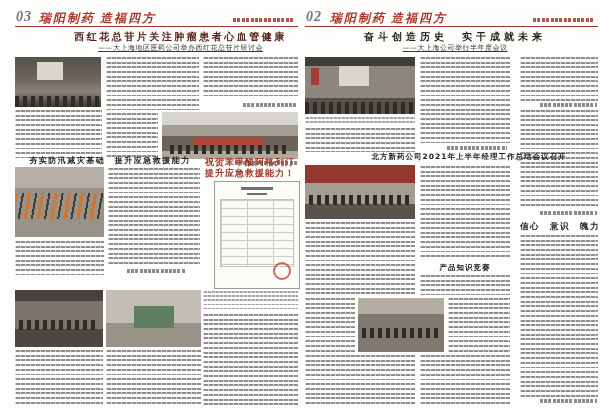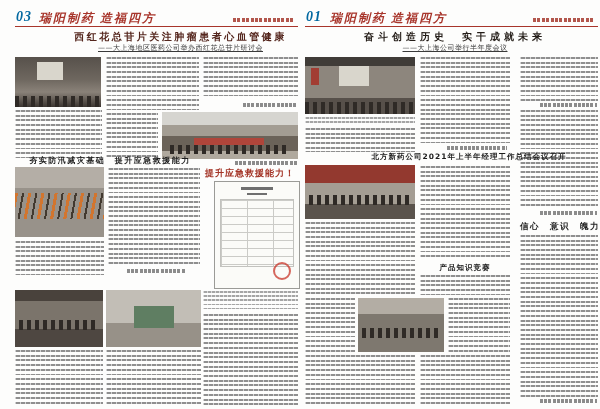--- a/index.html
+++ b/index.html
@@ -2,21 +2,21 @@
 <html><head>
 <meta charset="utf-8">
 <style>
   html,body{margin:0;padding:0;background:#ffffff;}
   .canvas{position:relative;width:600px;height:409px;background:#fdfdfc;overflow:hidden;
           font-family:"DejaVu Sans","Liberation Sans",sans-serif;}
   .abs{position:absolute;}
 
   
   .brand-num{font-family:"Liberation Serif",serif;font-style:italic;font-weight:bold;
-             font-size:14px;color:#0369a1;letter-spacing:1px;line-height:16px;}
+             font-size:14px;color:#737373;letter-spacing:1px;line-height:16px;}
   .brand-title{font-family:"Liberation Serif",serif;font-style:italic;font-weight:bold;
              font-size:12px;color:#a8352b;letter-spacing:2px;line-height:16px;white-space:nowrap;}
   .headrule{background:#a8352b;height:1px;}
   .red-dashes{background:repeating-linear-gradient(90deg,#b3574d 0 3px,rgba(255,255,255,0) 3px 4.4px);height:4px;}
 
   
   .t-main{font-weight:bold;text-align:center;color:#54261d;font-size:10px;letter-spacing:2.5px;white-space:nowrap;}
   .t-main.dark{color:#241d18;letter-spacing:4px;}
   .t-sub{text-align:center;font-size:7px;color:#3a3a3a;letter-spacing:0.5px;white-space:nowrap;text-decoration:underline;}
   .t-sec{font-weight:bold;text-align:center;font-size:8px;color:#1c1c1c;letter-spacing:1.5px;white-space:nowrap;}
@@ -87,40 +87,41 @@
   <div class="abs strip" style="left:235px;top:161px;width:63px;"></div>
 
   <div class="abs t-sec" style="left:15px;top:155px;width:190px;">夯实防汛减灾基础　提升应急救援能力</div>
   <div class="abs photo ph-vests" style="left:15px;top:167px;width:89px;height:70px;">
     <div class="abs vestrow" style="left:0;top:26px;width:89px;height:26px;"></div>
   </div>
   <div class="abs tx" style="left:15px;top:241px;width:89px;height:34px;"></div>
   <div class="abs tx" style="left:108px;top:168px;width:92px;height:98px;"></div>
   <div class="abs strip" style="left:127px;top:269px;width:58px;"></div>
 
+  <div class="abs t-red" style="left:202px;top:156px;width:96px;">祝贺苯甲酸阿格列汀</div>
   <div class="abs t-red" style="left:202px;top:167px;width:96px;">提升应急救援能力！</div>
   <div class="abs photo doc" style="left:214px;top:181px;width:84px;height:106px;">
     <div class="doc-title" style="left:26px;top:5px;width:32px;"></div>
     <div class="doc-title" style="left:32px;top:11px;width:20px;height:2px;"></div>
     <div class="doc-grid" style="left:5px;top:17px;width:72px;height:66px;"></div>
     <div class="seal" style="right:8px;bottom:8px;"></div>
   </div>
   <div class="abs tx light" style="left:203px;top:291px;width:95px;height:20px;"></div>
   <div class="abs tx" style="left:203px;top:314px;width:95px;height:91px;"></div>
 
   <div class="abs photo ph-meet-dark" style="left:15px;top:290px;width:88px;height:57px;">
     <div class="abs heads" style="left:4px;top:30px;width:80px;height:10px;"></div>
   </div>
   <div class="abs photo ph-outdoor" style="left:106px;top:290px;width:95px;height:57px;">
     <div class="abs board" style="left:28px;top:16px;width:40px;height:22px;"></div>
   </div>
   <div class="abs tx" style="left:15px;top:350px;width:88px;height:55px;"></div>
   <div class="abs tx" style="left:106px;top:350px;width:95px;height:55px;"></div>
 
-  <div class="abs brand-num" style="left:306px;top:9px;">01</div>
+  <div class="abs brand-num" style="left:306px;top:9px;">02</div>
   <div class="abs brand-title" style="left:330px;top:10px;">瑞阳制药  造福四方</div>
   <div class="abs headrule" style="left:305px;top:26px;width:293px;"></div>
   <div class="abs red-dashes" style="left:533px;top:18px;width:60px;"></div>
 
   <div class="abs t-main dark" style="left:355px;top:30px;width:200px;">奋斗创造历史　实干成就未来</div>
   <div class="abs t-sub" style="left:375px;top:43px;width:160px;">——大上海公司举行半年度会议</div>
 
   <div class="abs photo ph-meet-screen" style="left:305px;top:57px;width:110px;height:57px;">
     <div class="abs scr" style="left:34px;top:9px;width:30px;height:20px;"></div>
     <div class="abs flag" style="left:6px;top:11px;width:8px;height:17px;"></div>

